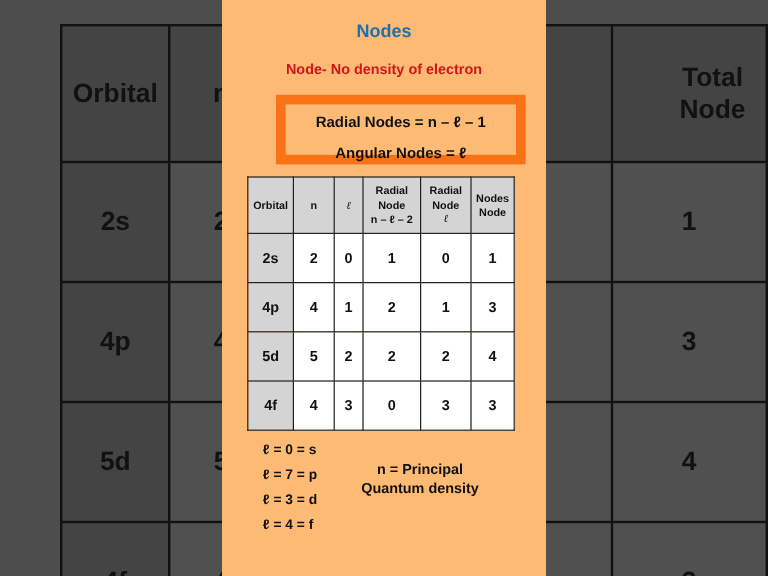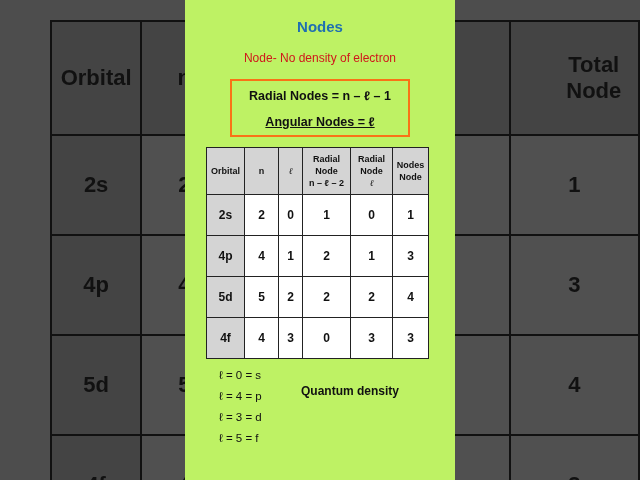--- a/index.html
+++ b/index.html
@@ -18,53 +18,53 @@
     border:2px solid #111;
     text-align:center; font-weight:bold;
     font-size:22px;
     background:#505050;
   }
   .bg-table td.head { background:#444; }
   .bg-table td.first { background:#444; }
 
   .card {
     position:absolute; left:185px; top:0; width:270px; height:480px;
-    background:#bef264;
+    background:#fdba74;
   }
   .title {
     position:absolute; left:0; width:270px; top:18px;
     text-align:center; color:#1f6fb2; font-weight:bold; font-size:15px;
   }
   .subtitle {
     position:absolute; left:0; width:270px; top:51px;
-    text-align:center; color:#d0161b; font-weight:normal; font-size:12px;
+    text-align:center; color:#d0161b; font-weight:bold; font-size:12px;
   }
   .formula-box {
-    position:absolute; left:45px; top:79px; width:180px; height:58px;
-    border:2px solid #f97316; box-sizing:border-box;
+    position:absolute; left:45px; top:79px; width:208px; height:58px;
+    border:8px solid #f97316; box-sizing:border-box;
     text-align:center; font-weight:bold; font-size:12.5px; color:#111;
   }
   .formula-box .line1 { position:absolute; top:8px; left:0; width:100%; }
-  .formula-box .line2 { position:absolute; top:34px; left:0; width:100%;text-decoration:underline; }
+  .formula-box .line2 { position:absolute; top:34px; left:0; width:100%; }
   .ell { font-style:italic; font-family:"DejaVu Serif", serif; font-weight:normal; }
 
   .table {
     position:absolute; left:21px; top:147px;
     border-collapse:collapse; table-layout:fixed;
   }
   .table td {
     border:1.5px solid #222; text-align:center; font-weight:bold;
     color:#111; padding:0;
   }
   .table tr.header td { background:#d4d4d4; height:46px; font-size:9px; line-height:12px; }
   .table tr.row td { height:40px; font-size:12px; background:#fff; }
   .table tr.row td.orb { background:#d4d4d4; }
 
   .legend {
-    position:absolute; left:34px; top:369px; font-weight:normal; font-size:11.5px; color:#111;
+    position:absolute; left:34px; top:369px; font-weight:bold; font-size:11.5px; color:#111;
   }
   .legend div { height:21px; }
   .principal {
     position:absolute; left:105px; top:383px; width:120px; text-align:center;
     font-weight:bold; font-size:12px; color:#111; line-height:16px;
   }
 </style>
 </head>
 <body>
 
@@ -171,21 +171,22 @@
       <td>3</td>
       <td>0</td>
       <td>3</td>
       <td>3</td>
     </tr>
   </tbody>
     </table>
 
   <div class="legend">
     <div>ℓ  = 0 = s</div>
-    <div>ℓ  = 4 = p</div>
+    <div>ℓ  = 7 = p</div>
     <div>ℓ  = 3 = d</div>
-    <div>ℓ  = 5 = f</div>
+    <div>ℓ  = 4 = f</div>
   </div>
 
   <div class="principal">
+    <div>n = Principal</div>
     <div>Quantum density</div>
   </div>
 </div>
 
 </body></html>

